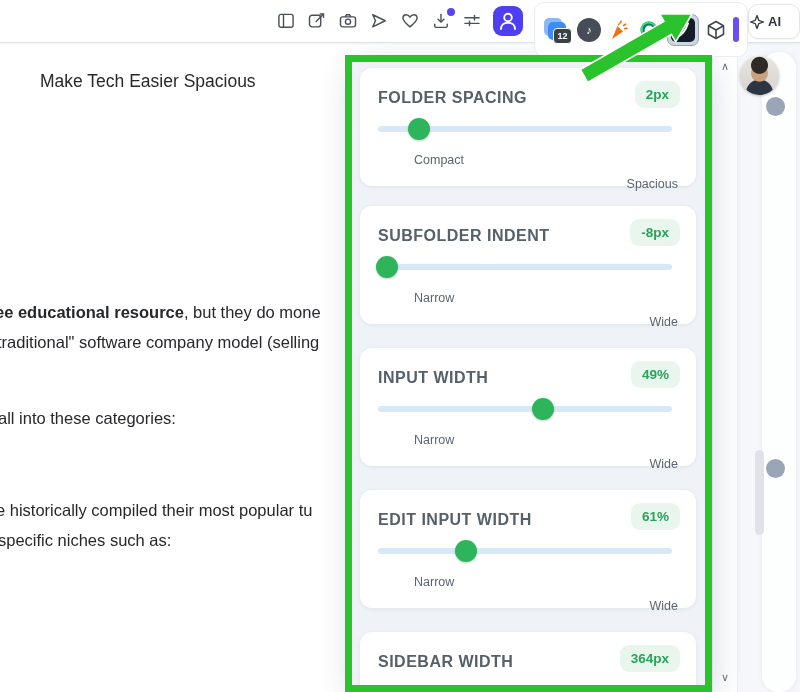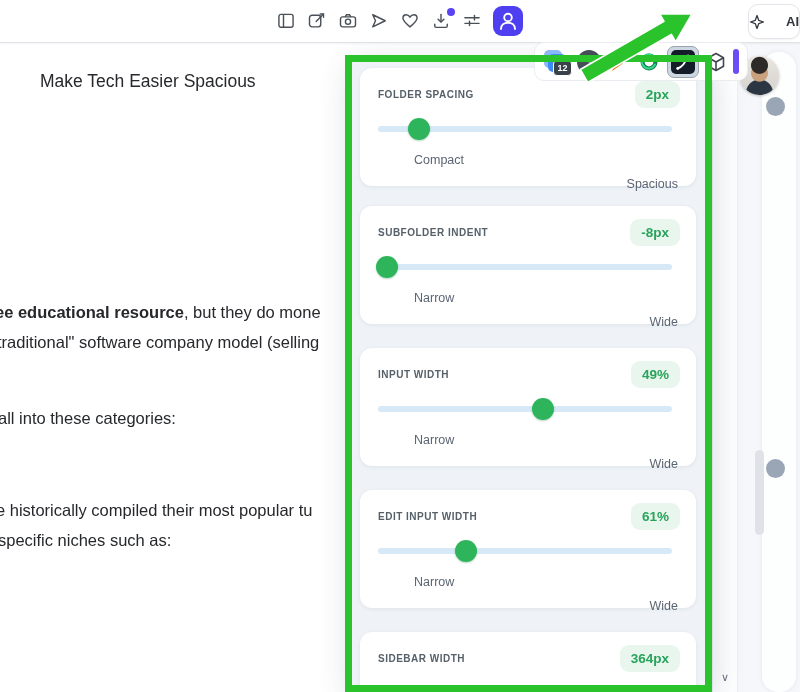--- a/index.html
+++ b/index.html
@@ -3,22 +3,22 @@
 <meta charset="utf-8">
 <style>
   html,body{margin:0;padding:0;background:#fff;}
   .stage{position:relative;width:800px;height:692px;overflow:hidden;background:#fff;
          font-family:"Liberation Sans",sans-serif;-webkit-font-smoothing:antialiased;}
   
   .toolbar{position:absolute;left:0;top:0;width:800px;height:42px;background:#fff;
            border-bottom:1px solid #dfe2e6;box-shadow:0 1px 2px rgba(0,0,0,.05);z-index:10;}
   .tb-group{position:absolute;display:flex;align-items:center;}
   .tb-left{left:276px;top:3px;height:36px;gap:11px;}
-  .tb-ext{left:534px;top:2px;height:37px;gap:6px;padding:0 8px;background:#fff;
-          border:1px solid #e9ecf0;border-radius:10px;margin-top:40px;}
+  .tb-ext{left:534px;top:2px;height:37px;gap:6px;padding:8px 8px;background:#fff;
+          border:1px solid #e9ecf0;border-radius:10px;}
   .icon-btn{width:20px;height:20px;color:#4a5057;position:relative;display:flex;
             align-items:center;justify-content:center;cursor:pointer;}
   .icon-btn svg{display:block;}
   .dl-dot{position:absolute;right:-4px;top:-3px;width:8px;height:8px;border-radius:50%;background:#5a43f2;}
   .profile-btn{width:30px;height:30px;border-radius:9px;background:#4e3ff0;display:flex;
                align-items:center;justify-content:center;cursor:pointer;}
   
   .ext-photos{position:relative;width:28px;height:28px;cursor:pointer;}
   .ext-photos .sq-back{position:absolute;left:1px;top:2px;width:18px;height:18px;border-radius:5px;background:#8bb9f7;}
   .ext-photos .sq-front{position:absolute;left:5px;top:6px;width:18px;height:18px;border-radius:5px;background:#3e8bf3;}
@@ -28,21 +28,21 @@
   .ext-music{width:24px;height:24px;border-radius:50%;background:#474d56;color:#fff;display:flex;
       align-items:center;justify-content:center;font-size:11px;cursor:pointer;}
   .ext-party,.ext-ring{width:24px;height:24px;cursor:pointer;}
   .ext-theme{width:32px;height:32px;border-radius:7px;background:#cdd7e1;border:1px solid #99a4b0;
       display:flex;align-items:center;justify-content:center;cursor:pointer;box-sizing:border-box;}
   .ext-theme-inner{width:24px;height:24px;border-radius:5px;background:#141b29;display:flex;
       align-items:center;justify-content:center;}
   .ext-cube{width:22px;height:22px;color:#42474e;cursor:pointer;}
   .pin-bar{width:6px;height:25px;border-radius:3px;background:#6b4cf5;}
   .ai-pill{position:absolute;left:748px;top:4px;width:50px;height:33px;border:1px solid #e2e5e9;
-      border-radius:10px;background:#fff;display:flex;align-items:center;justify-content:space-between;gap:3px;
+      border-radius:10px;background:#fff;display:flex;align-items:center;justify-content:flex-start;gap:3px;
       box-shadow:0 1px 2px rgba(0,0,0,.05);cursor:pointer;}
   .ai-pill span{font-size:13px;font-weight:bold;color:#30353c;}
   
   .page-title{position:absolute;left:40px;top:71px;font-size:17.5px;color:#27292d;white-space:nowrap;}
   .body-line{position:absolute;font-size:16.5px;color:#26282c;white-space:nowrap;}
   .body-line b{font-weight:bold;}
   
   .right-rail{position:absolute;left:738px;top:42px;width:62px;height:650px;background:#f5f7fa;}
   .rail-strip{position:absolute;left:24px;top:10px;width:34px;height:640px;background:#fdfefe;
       border-radius:16px;box-shadow:0 0 4px rgba(90,110,140,.12);}
@@ -61,21 +61,21 @@
       border-left:1px solid #edf0f3;border-right:1px solid #edf0f3;box-sizing:border-box;z-index:8;}
   .gutter .arr{position:absolute;left:0;width:100%;text-align:center;font-size:11px;color:#6a7280;cursor:pointer;}
   
   .notch{position:absolute;left:679px;top:45px;width:0;height:0;border-left:11px solid transparent;
       border-right:11px solid transparent;border-bottom:12px solid #f4f7fa;z-index:9;
       filter:drop-shadow(0 -1px 1px rgba(0,0,0,.10));}
   .panel{position:absolute;left:352px;top:56px;width:360px;height:636px;background:#eff3f7;
       border-radius:12px 12px 0 0;box-shadow:0 10px 34px rgba(40,60,90,.20);overflow:hidden;z-index:9;}
   .card{position:absolute;left:8px;width:336px;height:118px;background:#fff;border-radius:12px;
       box-shadow:0 1px 4px rgba(30,45,70,.08);}
-  .card-label{position:absolute;left:18px;top:21px;font-size:10px;font-weight:bold;color:#566069;
+  .card-label{position:absolute;left:18px;top:21px;font-size:16px;font-weight:bold;color:#566069;
       letter-spacing:.5px;white-space:nowrap;}
   .card-badge{position:absolute;right:16px;top:13px;background:#e9f6ed;color:#28a35b;font-weight:bold;
       font-size:13.5px;padding:6px 11px;border-radius:9px;}
   .track-wrap{position:absolute;left:18px;top:54px;width:294px;height:14px;cursor:pointer;}
   .track{position:absolute;left:0;right:0;top:4px;height:6px;border-radius:3px;background:#d7e8f6;}
   .thumb{position:absolute;top:-4px;width:22px;height:22px;border-radius:50%;background:#2eb55c;
       box-shadow:0 1px 2px rgba(20,120,60,.3);cursor:grab;}
   .card-min{position:absolute;left:18px;top:85px;font-size:12.5px;color:#5b6572;margin-left:36px;}
   .card-max{position:absolute;right:18px;top:85px;font-size:12.5px;color:#5b6572;margin-top:24px;}
   

